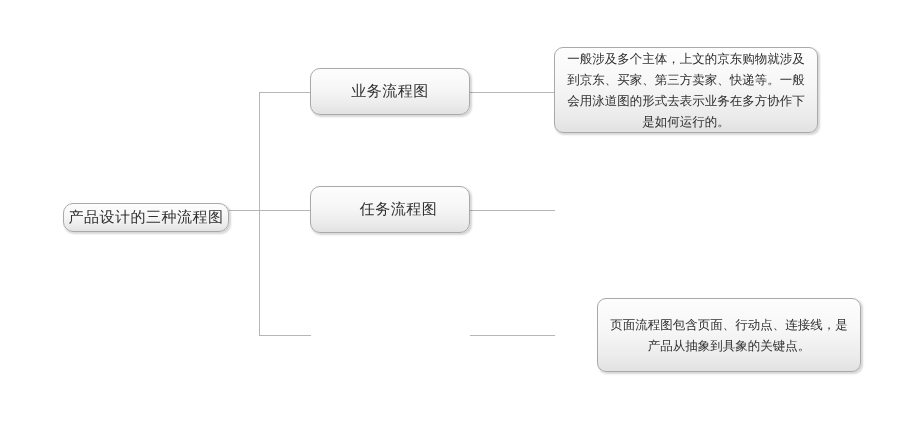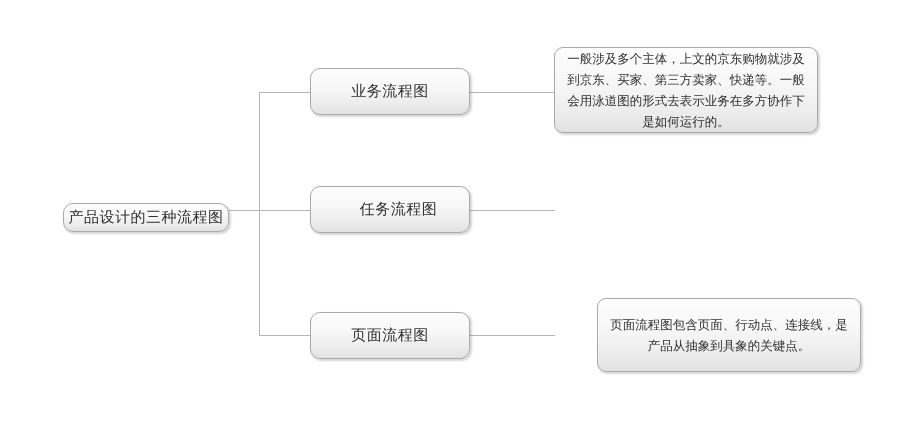--- a/index.html
+++ b/index.html
@@ -126,23 +126,20 @@
   <div class="node root">
     <span class="node-label">产品设计的三种流程图</span>
   </div>
 
   <div class="node branch b1">
     <span class="node-label">业务流程图</span>
   </div>
   <div class="node branch b2">
     <span class="node-label">任务流程图</span>
   </div>
-  <div class="node branch b3">
-    <span class="node-label">页面流程图</span>
-  </div>
 
   <div class="node desc d1">
     <span class="node-label">一般涉及多个主体，上文的京东购物就涉及到京东、买家、第三方卖家、快递等。一般会用泳道图的形式去表示业务在多方协作下是如何运行的。</span>
   </div>
   <div class="node desc d3">
     <span class="node-label">页面流程图包含页面、行动点、连接线，是产品从抽象到具象的关键点。</span>
   </div>
 
 </div>
 

